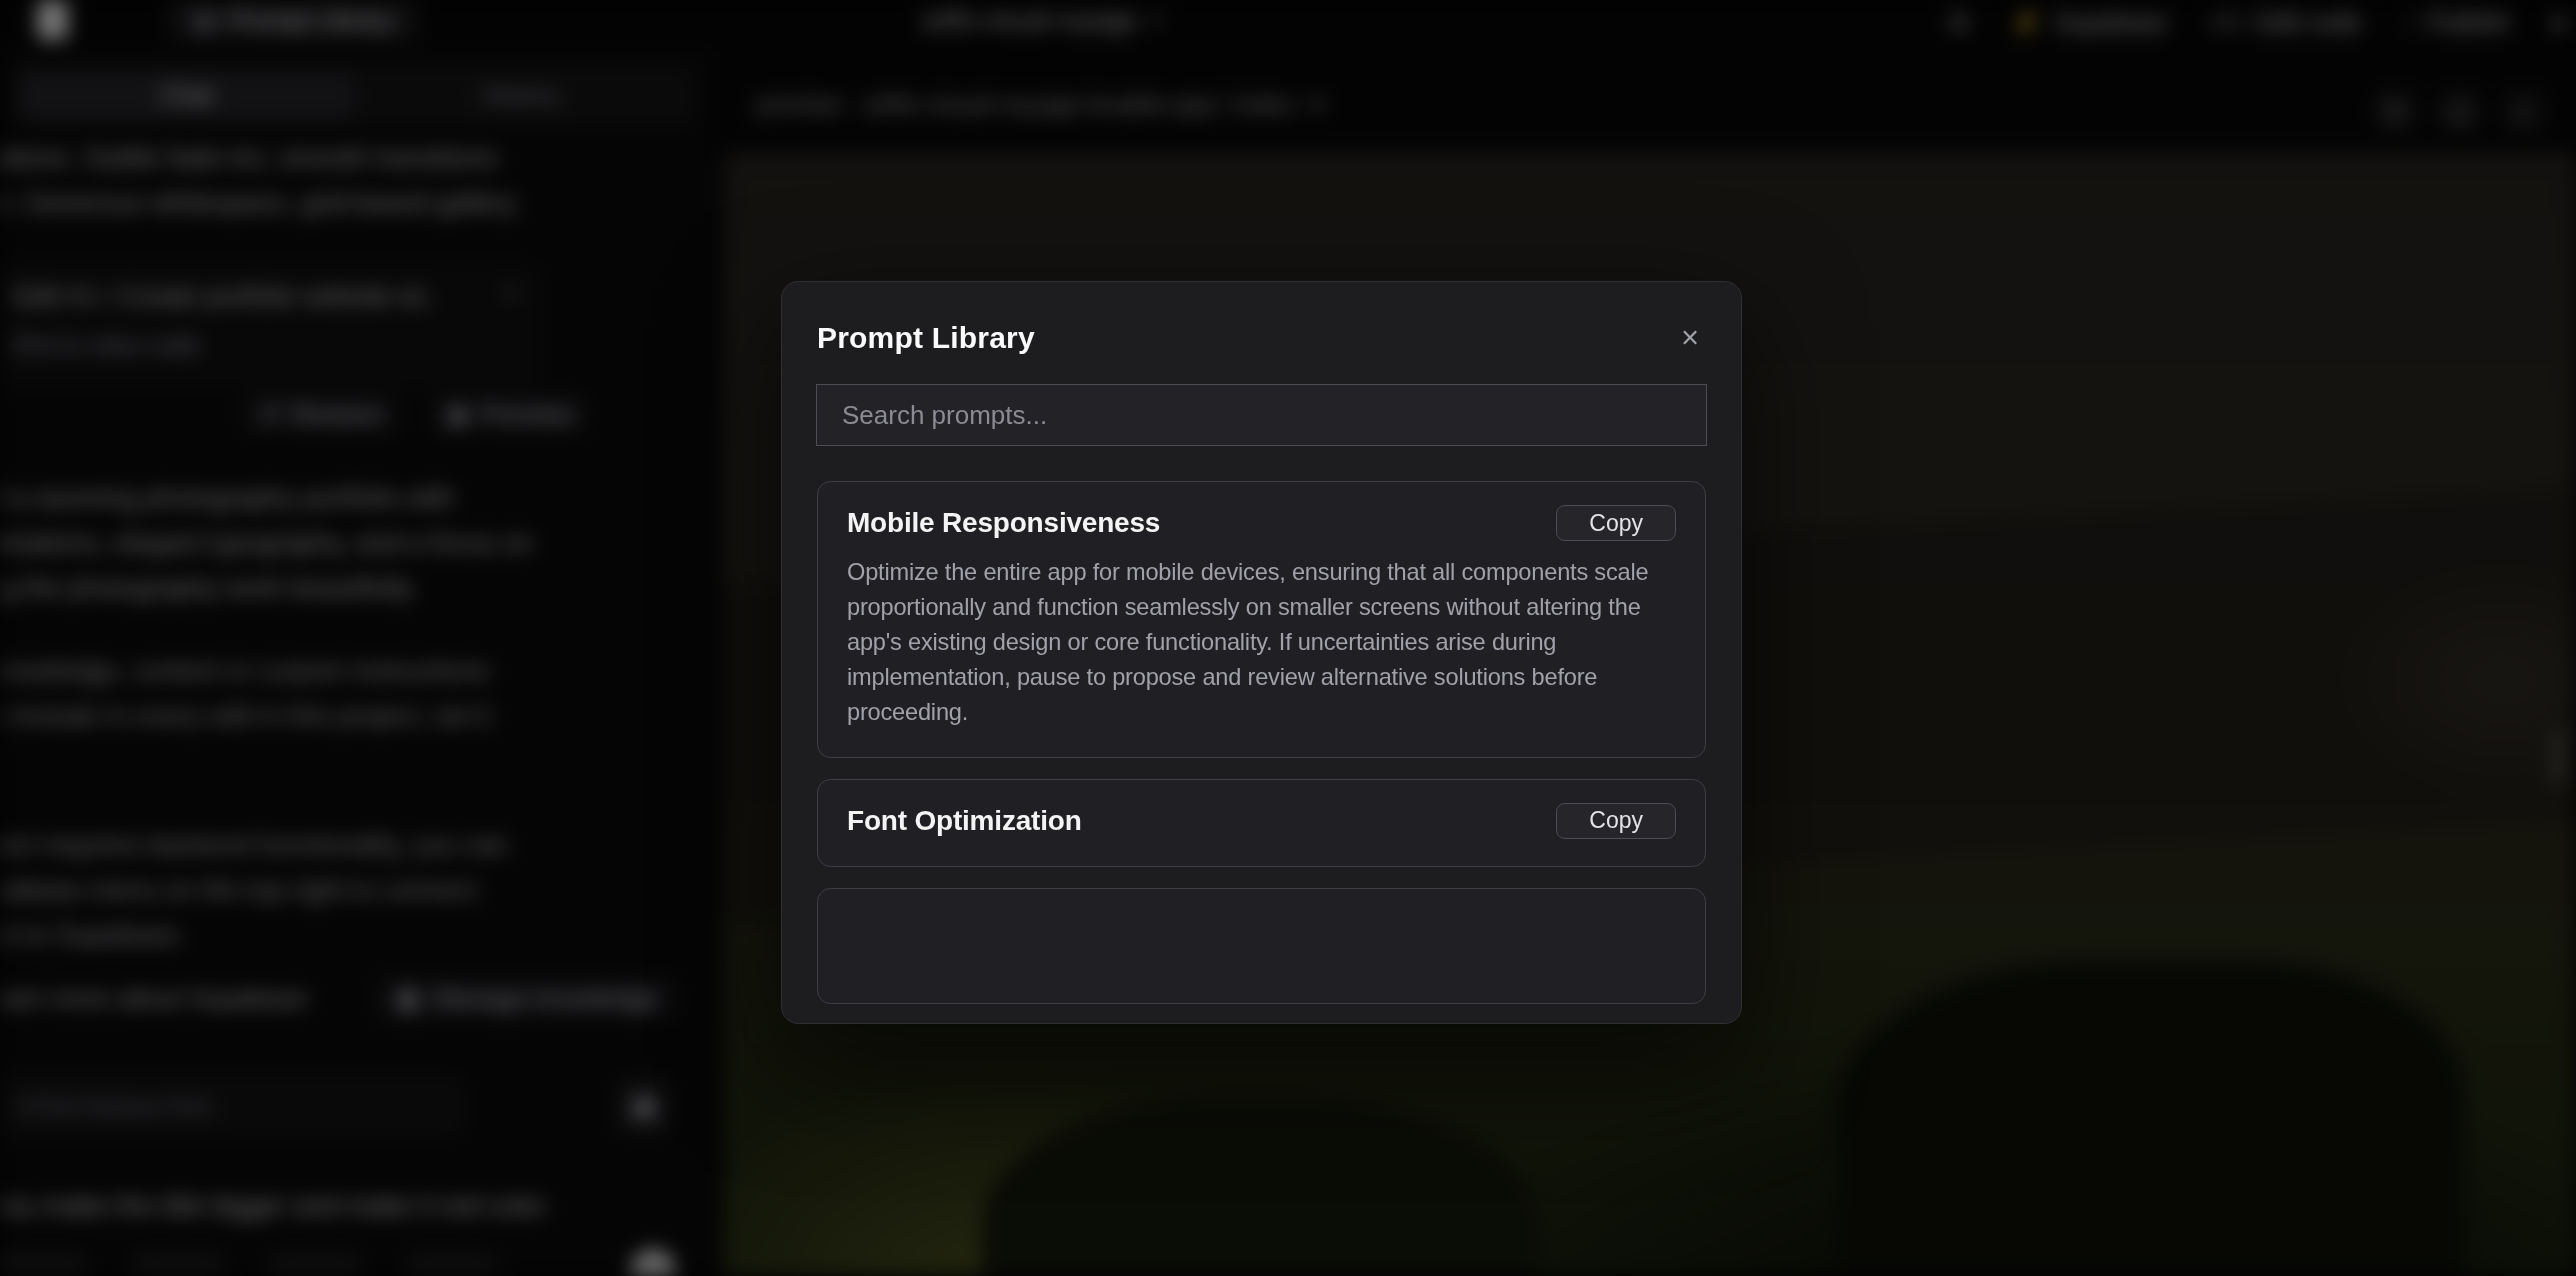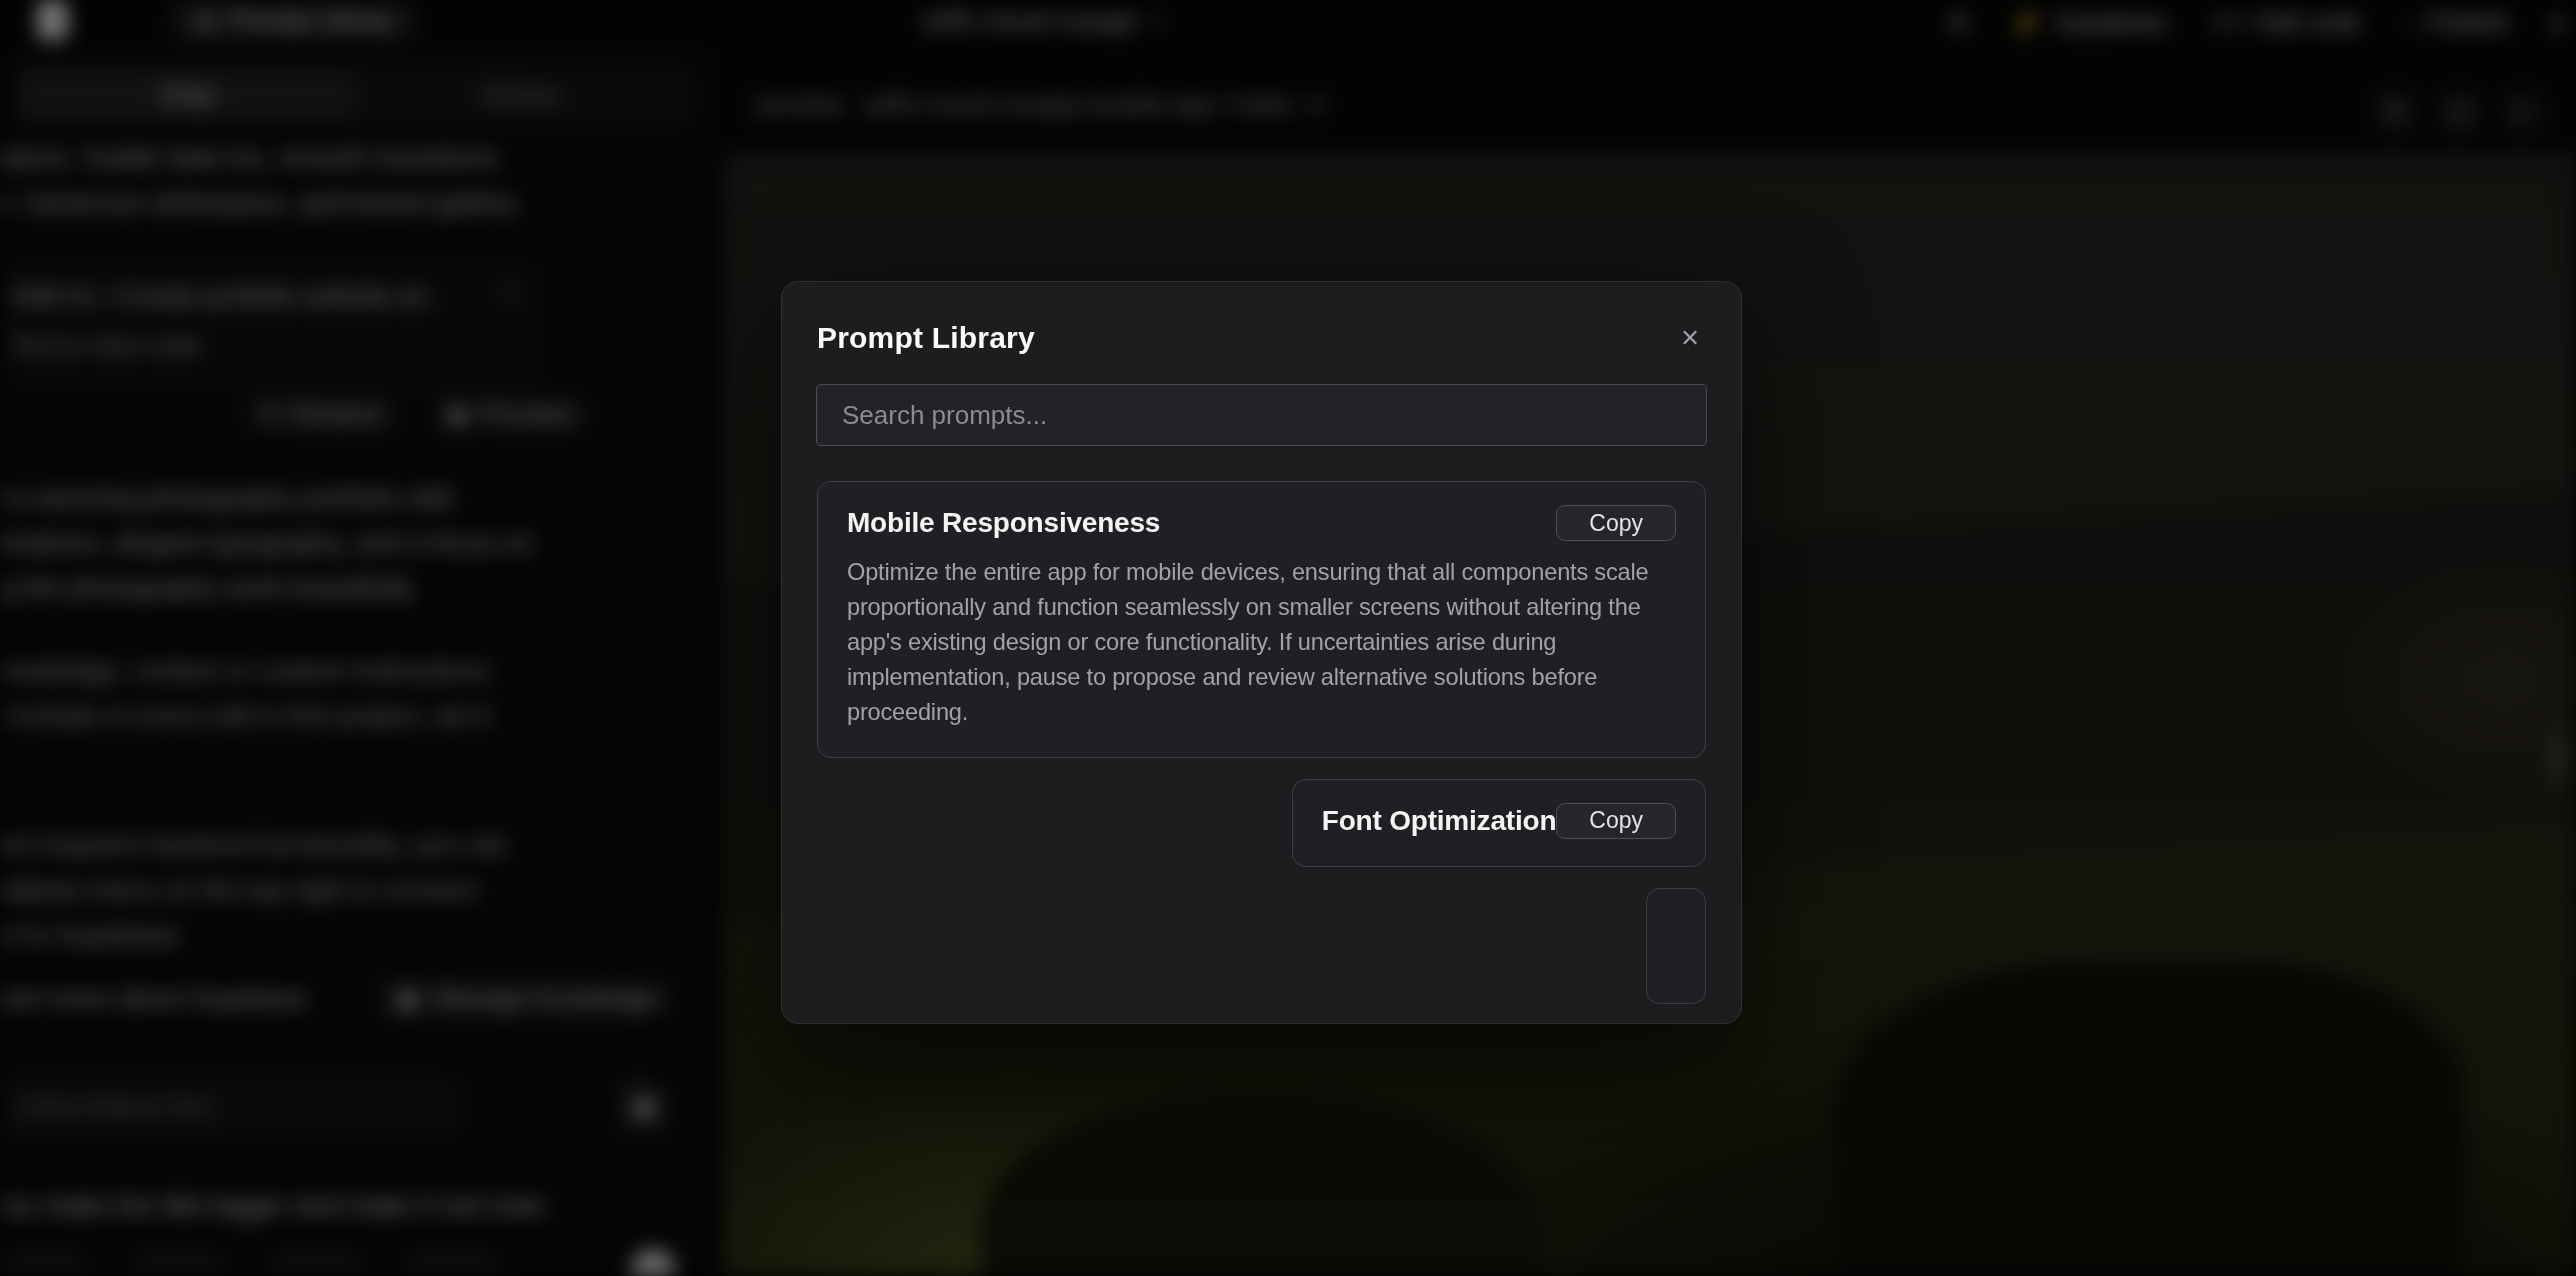--- a/index.html
+++ b/index.html
@@ -65,24 +65,24 @@
 
   
   .overlay{position:absolute;inset:0;background:rgba(0,0,0,0.50);}
   .modal{position:absolute;left:781px;top:281px;width:961px;height:743px;box-sizing:border-box;
     background:#1d1d20;border:1px solid #2f2f34;border-radius:17.3px;
     box-shadow:0 39px 116px rgba(0,0,0,0.65);overflow:hidden;}
   .modal-header{position:relative;padding:39px 42px 0 35px;}
   .modal-title{font-size:30px;font-weight:700;color:#fafafa;letter-spacing:0.2px;}
   .modal-close{position:absolute;right:42px;top:40px;color:#a1a1aa;font-size:31px;line-height:1;cursor:pointer;}
   .search{display:block;width:891px;height:62px;margin:29px auto 0;box-sizing:border-box;
-    background:#232327;border:1px solid #4d4d55;border-radius:5px;outline:none;
+    background:#232327;border:1px solid #4d4d55;border-radius:0;outline:none;
     padding:0 25px;font-size:26px;color:#e4e4e7;font-family:"Liberation Sans",sans-serif;}
   .search::placeholder{color:#8b8b93;}
-  .prompt-list{margin:35px 35px 0;height:526px;overflow:hidden;display:flex;flex-direction:column;gap:21px;align-items:flex-end;}
+  .prompt-list{margin:35px 35px 0;height:526px;overflow:hidden;display:flex;flex-direction:column;gap:21px;}
   .prompt-card{box-sizing:border-box;background:#202024;border:1px solid #3f3f46;border-radius:13.5px;padding:23px 29px 27px;flex:none;}
   .prompt-card.sliver{height:116px;}
   .card-head{display:flex;align-items:center;justify-content:space-between;}
   .card-title{font-size:28px;font-weight:700;color:#f4f4f5;letter-spacing:-0.2px;}
   .copy-btn{box-sizing:border-box;height:36px;padding:0 32px;border-radius:8.7px;border:1px solid #4d4d55;
     background:#26262a;color:#e4e4e7;font-size:23px;font-family:"Liberation Sans",sans-serif;cursor:pointer;}
   .card-body{margin-top:13.5px;font-size:23.6px;line-height:35px;letter-spacing:-0.2px;color:#a1a1aa;max-width:847px;}
 </style>
 </head>
 <body>

